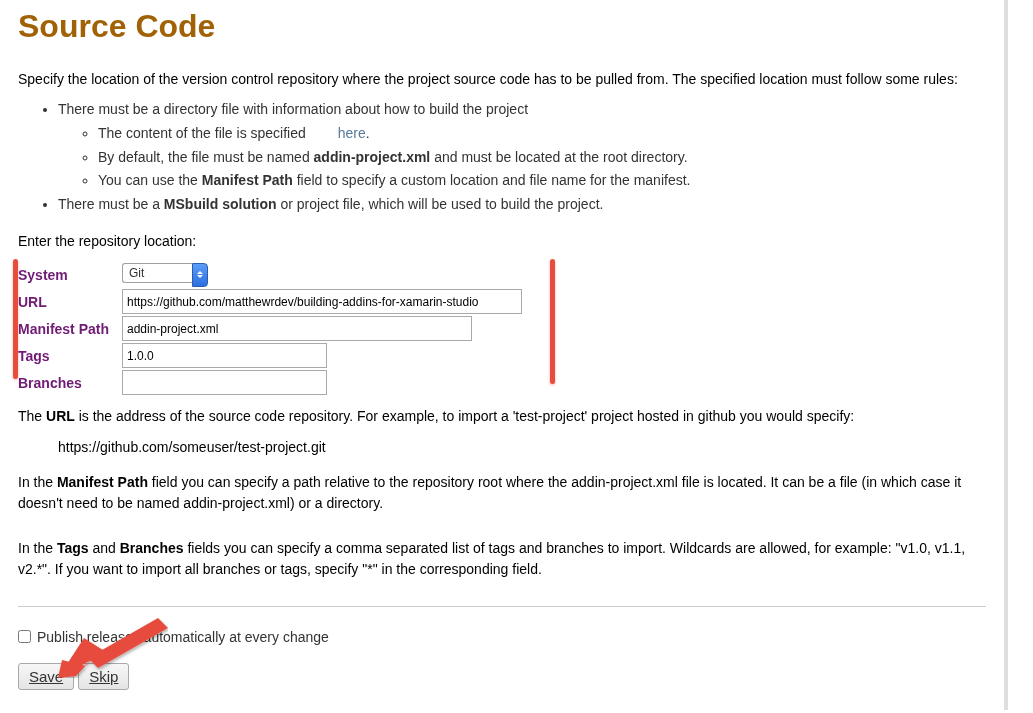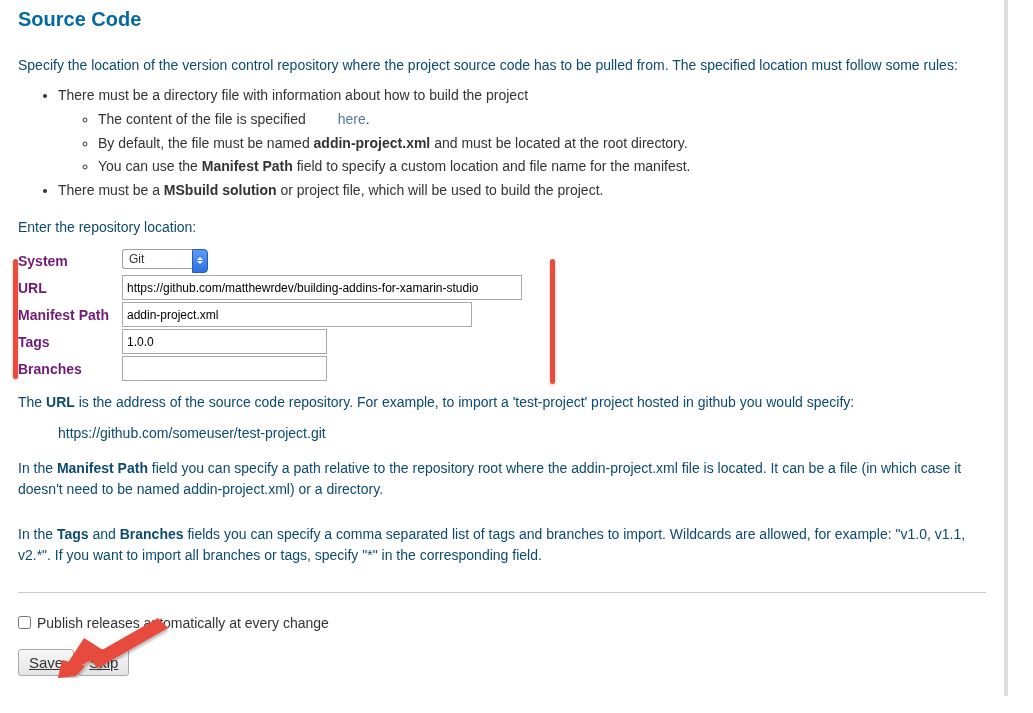--- a/index.html
+++ b/index.html
@@ -10,27 +10,27 @@
       background: #fff;
       padding: 0;
       width: 1033px;
       position: relative;
     }
     .container {
       padding: 8px 18px 20px 18px;
       width: 1004px;
     }
     h1 {
-      font-size: 20px;
+      font-size: 32px;
       font-weight: bold;
-      color: #0369a1;
+      color: #a16207;
       margin-bottom: 24px;
     }
     p {
-      color: #0c4a6e;
+      color: #000000;
       line-height: 1.5;
       margin-bottom: 8px;
     }
     ul {
       padding-left: 40px;
       margin-bottom: 14px;
     }
     ul ul {
       list-style-type: circle;
       margin-bottom: 0;

